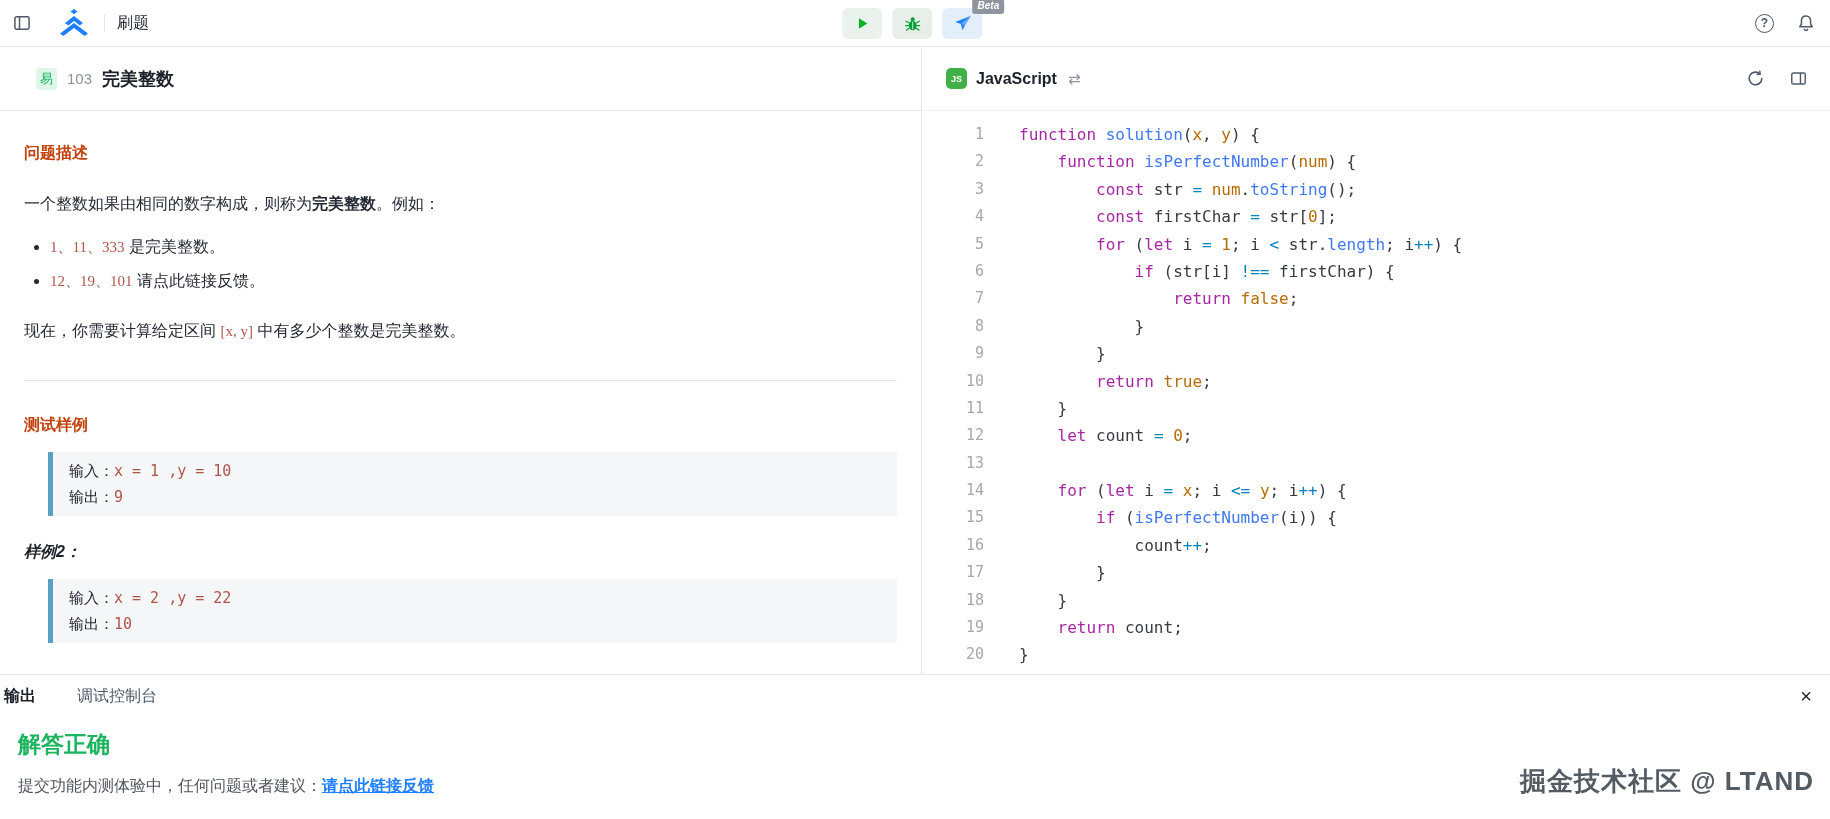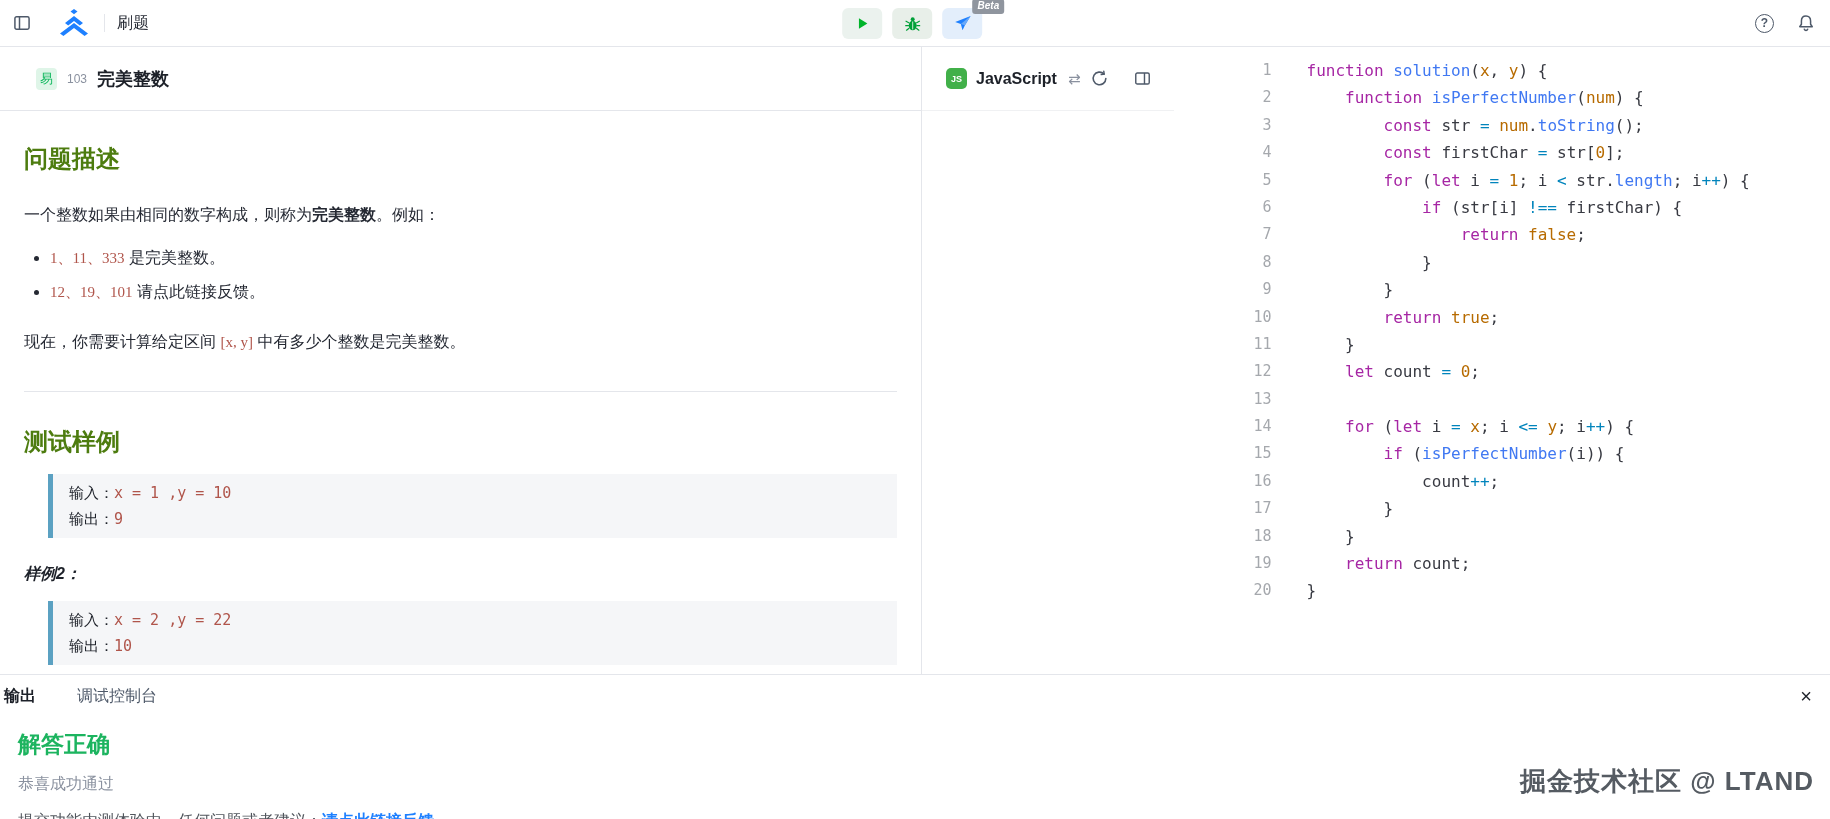--- a/index.html
+++ b/index.html
@@ -36,40 +36,40 @@
     width: 19px; height: 19px; border: 1.6px solid #4e5969; border-radius: 50%;
     display: flex; align-items: center; justify-content: center;
     font-size: 12px; font-weight: 700; color: #4e5969;
   }
 
   
   .main { height: 627px; flex: 0 0 627px; display: flex; overflow: hidden; }
   .problem-panel { width: 922px; flex: 0 0 922px; border-right: 1px solid #e4e6eb; display: flex; flex-direction: column; overflow: hidden; }
   .problem-header { height: 64px; flex: 0 0 64px; border-bottom: 1px solid #e4e6eb; display: flex; align-items: center; padding: 0 24px 0 36px; gap: 10px; }
   .diff-badge { background: #dff5e8; color: #12b85f; font-size: 13px; padding: 2px 4px; border-radius: 4px; }
-  .problem-id { color: #8a919f; font-size: 12px; }
+  .problem-id { color: #8a919f; font-size: 15px; }
   .problem-title { color: #1d2129; font-size: 18px; font-weight: 700; }
   .problem-body { padding: 0 24px; overflow: hidden; flex: 1; }
-  .section-title { font-size: 24px; font-weight: 700; color: #4d7c0f; margin-top: 32px; }
+  .section-title { font-size: 16px; font-weight: 700; color: #c2410c; margin-top: 32px; }
   .desc { font-size: 16px; color: #252933; margin-top: 28px; line-height: 1.55; }
   .examples-list { margin: 18px 0 0 0; padding-left: 26px; }
   .examples-list li { font-size: 16px; color: #252933; margin: 10px 0; line-height: 1.5; }
   code.inline { font-family: Liberation Serif, serif; font-size: 15px; color: var(--inline-code-red, #b0554b); }
   hr.rule { border: none; border-top: 1px solid #e4e6eb; margin: 36px 0 0; }
   .sample-label { font-style: italic; font-weight: 700; font-size: 16px; color: #1d2129; margin-top: 28px; }
   pre.sample {
     margin: 16px 0 0 24px; background: #f5f6f8; border-left: 5px solid var(--sample-border, #5ba1c2);
     padding: 6px 16px; font-family: "DejaVu Sans Mono", "Liberation Mono", monospace;
   }
   pre.sample .sline { display: block; line-height: 26px; font-size: 15px; }
   .sk { color: #1d2129; font-family: "Liberation Sans", "DejaVu Sans", sans-serif; }
   .sv { color: var(--inline-code-red, #b0554b); }
 
   
-  .editor-panel { flex: 1; display: flex; flex-direction: row; overflow: hidden; background: #fff; gap: 36px; }
+  .editor-panel { flex: 1; display: flex; flex-direction: column; overflow: hidden; background: #fff; }
   .editor-header { height: 64px; flex: 0 0 64px; display: flex; align-items: center; padding: 0 22px 0 24px; gap: 9px; border-bottom: 1px solid #f0f1f3; }
   .js-badge { width: 21px; height: 21px; background: #41b049; color: #fff; border-radius: 5px; display: flex; align-items: center; justify-content: center; font-size: 9px; font-weight: 700; }
   .editor-lang { font-size: 16px; font-weight: 600; color: #1d2129; }
   .swap { color: #8a919f; font-size: 15px; margin-left: 2px; }
   .editor-actions { margin-left: auto; display: flex; align-items: center; gap: 24px; }
   .code-area { flex: 1; overflow: hidden; padding-top: 10px; font-family: "DejaVu Sans Mono", "Liberation Mono", monospace; }
   .code-line { display: flex; height: 27.4px; line-height: 27.4px; }
   .ln { width: 62px; flex: 0 0 62px; text-align: right; color: #a5a8ad; font-size: 15px; }
   .code-text { padding-left: 35px; white-space: pre; font-size: 16px; color: var(--tok-default, #383a42); }
   .tok-k { color: var(--tok-keyword, #a626a4); }
@@ -296,18 +296,17 @@
 </main>
 
 <footer class="output-panel" data-interactable="false">
   <div class="output-tabs" data-interactable="false">
     <span class="tab active" data-interactable="true">输出</span>
     <span class="tab" data-interactable="true">调试控制台</span>
     <button class="close-btn" data-interactable="true"><span data-interactable="false">×</span></button>
   </div>
   <div class="output-content" data-interactable="false">
     <div class="result-title" data-interactable="false">解答正确</div>
-    <div class="result-sub" data-interactable="false">恭喜成功通过</div>
     <div class="result-feedback" data-interactable="false"><span>提交功能内测体验中，任何问题或者建议：</span><a data-interactable="true">请点此链接反馈</a></div>
   </div>
 </footer>
 
 <div class="watermark" data-interactable="false">掘金技术社区 @ LTAND</div>
 
 </body></html>

